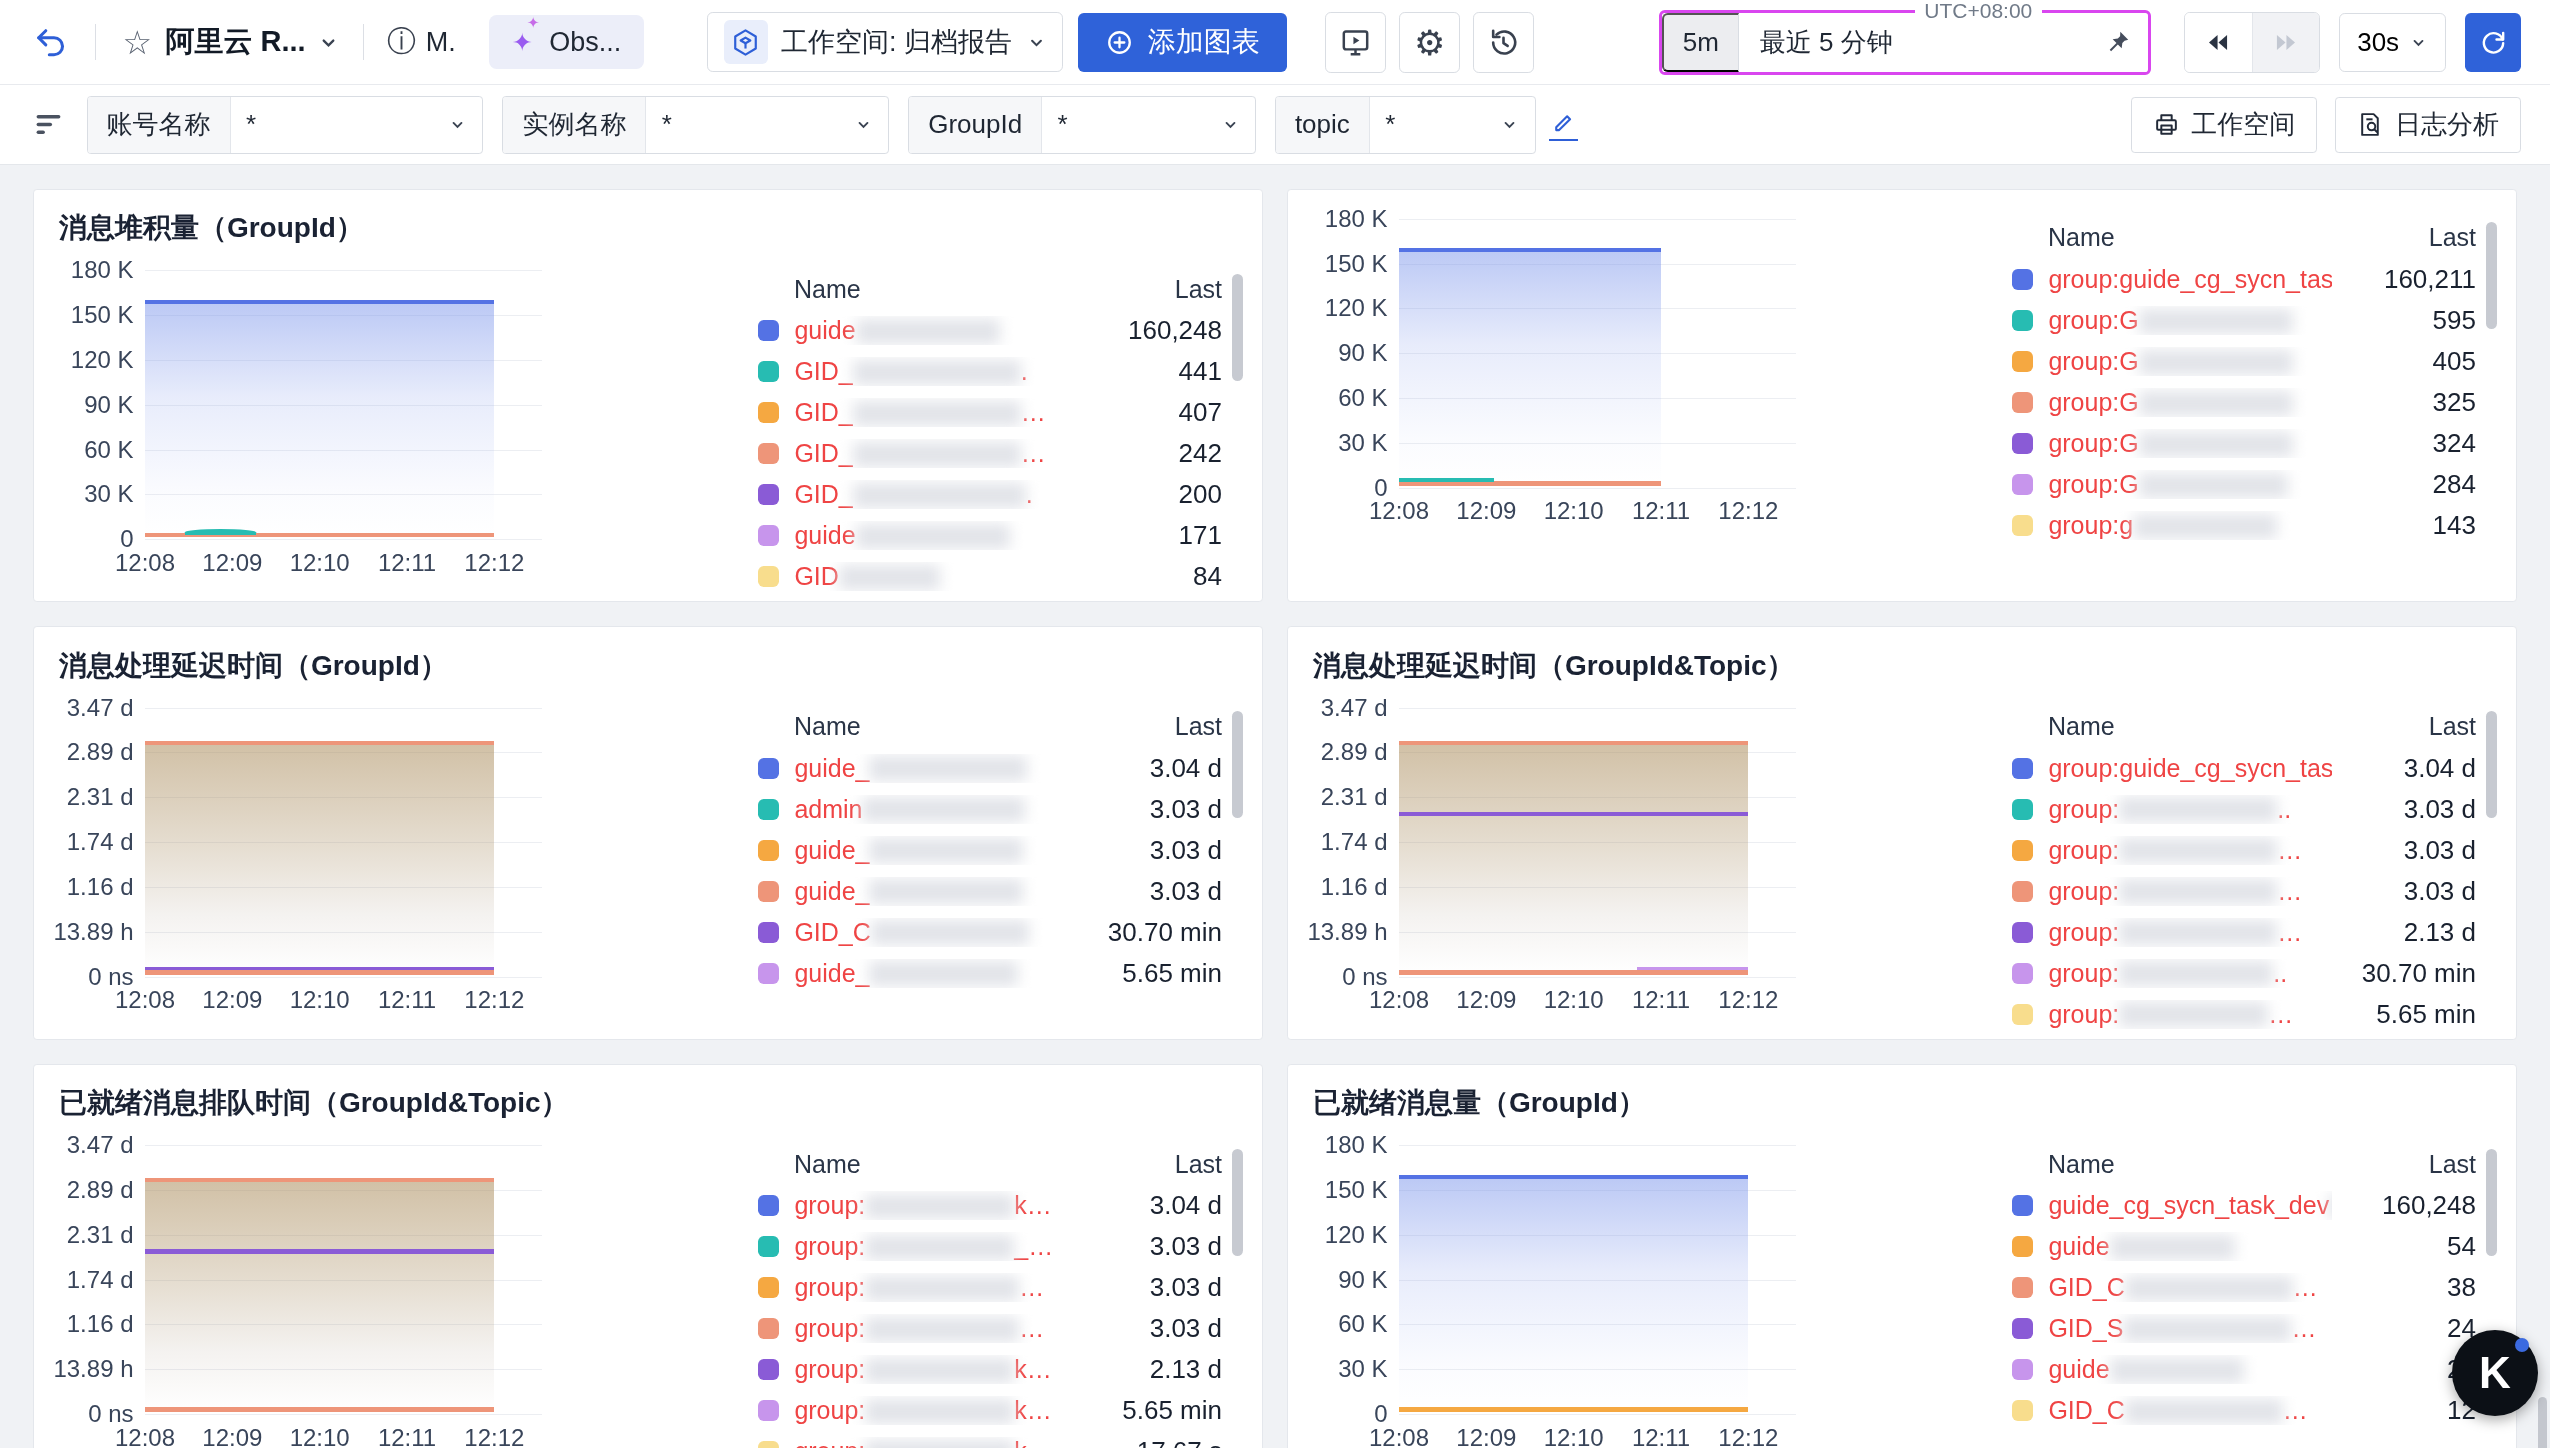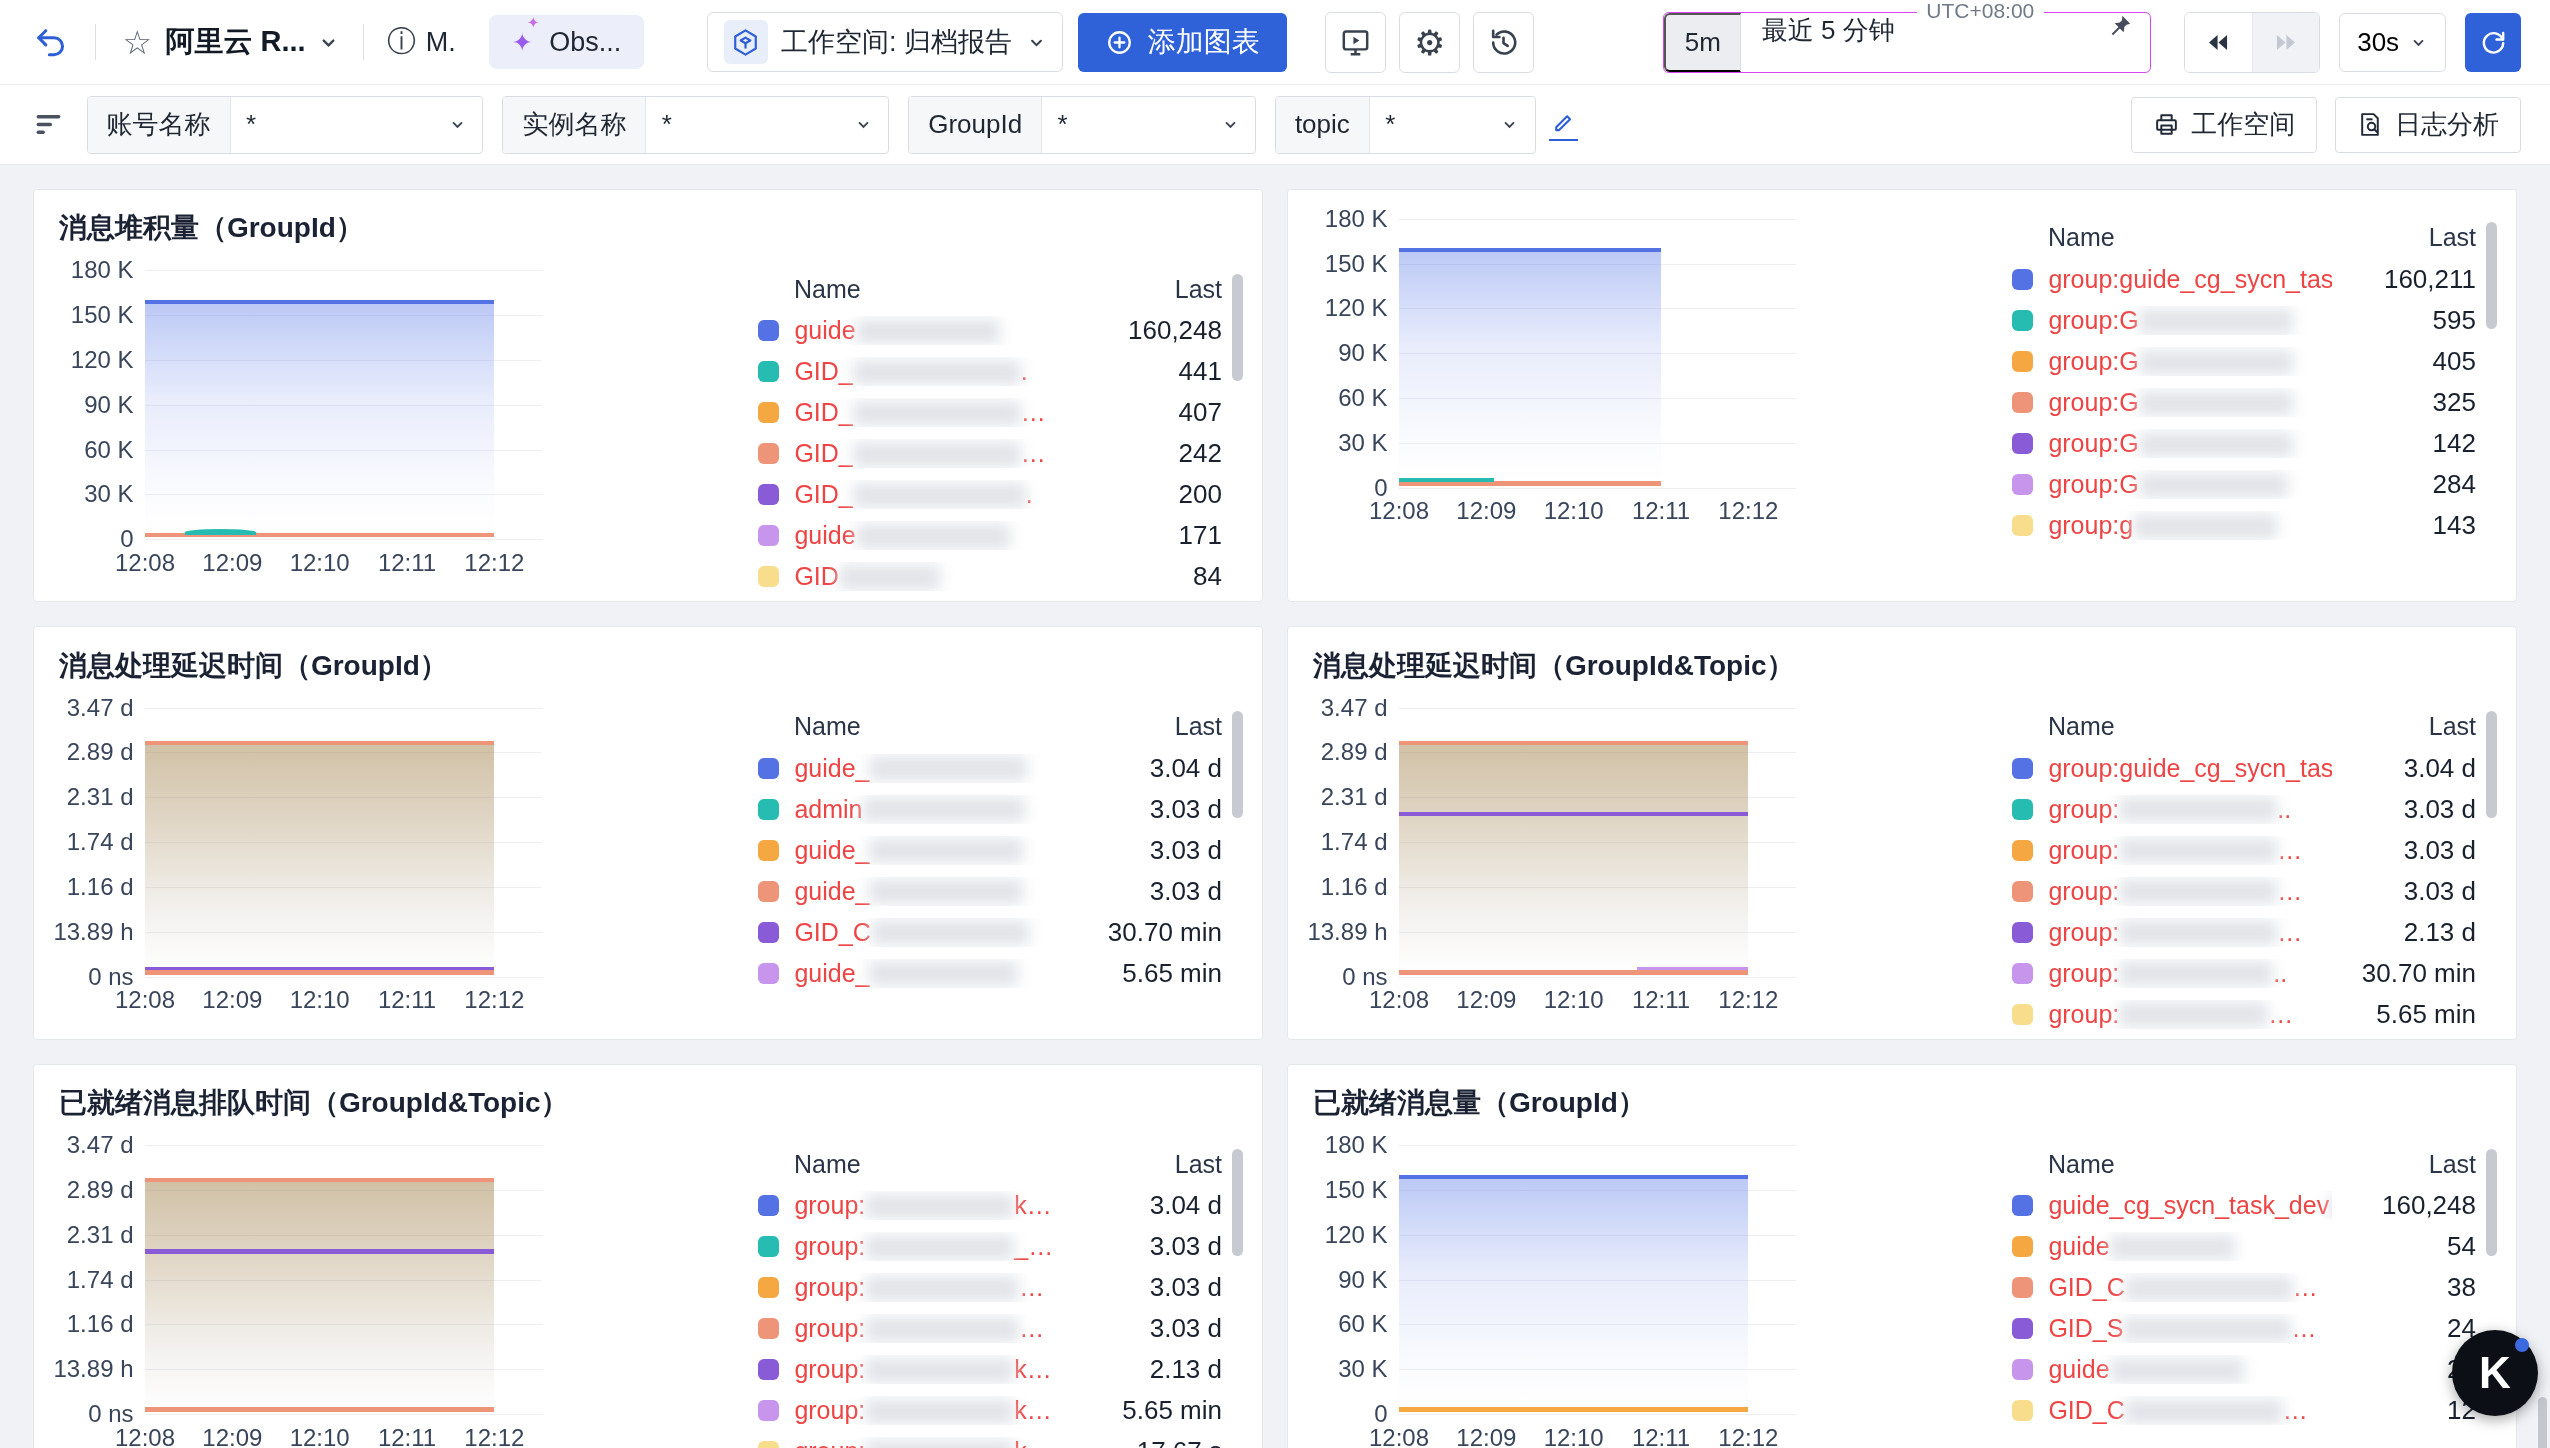--- a/index.html
+++ b/index.html
@@ -14,21 +14,21 @@
   .chev{margin-left:11.5px;}
   .info-glyph{font-size:29px;color:#39414F;}
   .info-label{font-size:27px;color:#1F2733;margin-left:9.6px;}
   .obs-chip{display:flex;align-items:center;gap:9.6px;background:#ECEEF9;border:none;border-radius:7.7px;padding:11.5px 23px;margin-left:33px;font-size:27px;color:#1F2733;cursor:pointer;}
   .sparkle1{color:#9A5CF0;font-size:25px;} .sparkle2{color:#C66CE8;font-size:15.4px;margin-left:-5.8px;margin-top:-13.4px;}
   .ws-btn{display:flex;align-items:center;gap:13.4px;border:1px solid #D9DDE3;background:#fff;border-radius:5.8px;padding:6.7px 15.4px;margin-left:63px;cursor:pointer;font-size:27px;color:#1F2733;}
   .ws-iconbox{width:44px;height:44px;border-radius:5.8px;background:#E9EEFB;display:flex;align-items:center;justify-content:center;}
   .add-btn{display:flex;align-items:center;gap:13.4px;background:#2F62D9;color:#fff;border:none;border-radius:5.8px;height:59px;padding:0 27px;font-size:28px;margin-left:15.4px;cursor:pointer;}
   .sq-btn{width:61px;height:61px;border:1px solid #D9DDE3;background:#fff;border-radius:5.8px;display:flex;align-items:center;justify-content:center;cursor:pointer;}
   .gear-glyph{font-size:35px;color:#39414F;line-height:1;}
-  .time-ctl{display:flex;align-items:flex-start;height:59px;border:1px solid #d946ef;border-radius:5.8px;margin-left:auto;position:relative;background:#fff;}
+  .time-ctl{display:flex;align-items:center;height:59px;border:3px solid #d946ef;border-radius:5.8px;margin-left:auto;position:relative;background:#fff;}
   .time-chip{height:100%;display:flex;align-items:center;padding:0 19px;background:#ECEDF0;border-right:1px solid #D9DDE3;border-radius:5.8px 0 0 5.8px;font-size:26px;color:#1F2733;cursor:pointer;}
   .time-text{padding:0 21px;font-size:26px;color:#1F2733;min-width:317px;cursor:text;}
   .tz-label{position:absolute;top:-13.4px;right:106px;background:#fff;padding:0 9.6px;font-size:21px;color:#707A88;}
   .pin-btn{background:none;border:none;padding:0 17.3px 0 5.8px;cursor:pointer;}
   .nav-group{display:flex;height:59px;border:1px solid #D9DDE3;border-radius:5.8px;overflow:hidden;margin-left:33px;}
   .nav-prev,.nav-next{width:67px;display:flex;align-items:center;justify-content:center;border:none;cursor:pointer;}
   .nav-prev{background:#fff;color:#2A3342;}
   .nav-next{background:#F1F2F5;color:#C3C8D2;border-left:1px solid #E3E6EB;}
   .sel-30s{display:flex;align-items:center;gap:9.6px;height:59px;border:1px solid #D9DDE3;background:#fff;border-radius:5.8px;padding:0 17.3px;font-size:26px;margin-left:19px;cursor:pointer;}
   .refresh-btn{width:56px;height:59px;background:#2F62D9;border:none;border-radius:5.8px;margin-left:19px;display:flex;align-items:center;justify-content:center;cursor:pointer;}
@@ -396,21 +396,21 @@
               <span class="lg-val">405</span>
             </div>
             <div class="lg-row">
               <span class="lg-chip" style="background: rgb(238, 149, 121);"></span>
               <span class="lg-name">group:G<span class="blur" style="width: 154px;"></span></span>
               <span class="lg-val">325</span>
             </div>
             <div class="lg-row">
               <span class="lg-chip" style="background: rgb(138, 91, 214);"></span>
               <span class="lg-name">group:G<span class="blur" style="width: 154px;"></span></span>
-              <span class="lg-val">142</span>
+              <span class="lg-val">324</span>
             </div>
             <div class="lg-row">
               <span class="lg-chip" style="background: rgb(199, 149, 236);"></span>
               <span class="lg-name">group:G<span class="blur" style="width: 149px;"></span></span>
               <span class="lg-val">284</span>
             </div>
             <div class="lg-row">
               <span class="lg-chip" style="background: rgb(248, 221, 141);"></span>
               <span class="lg-name">group:g<span class="blur" style="width: 144px;"></span></span>
               <span class="lg-val">143</span>

